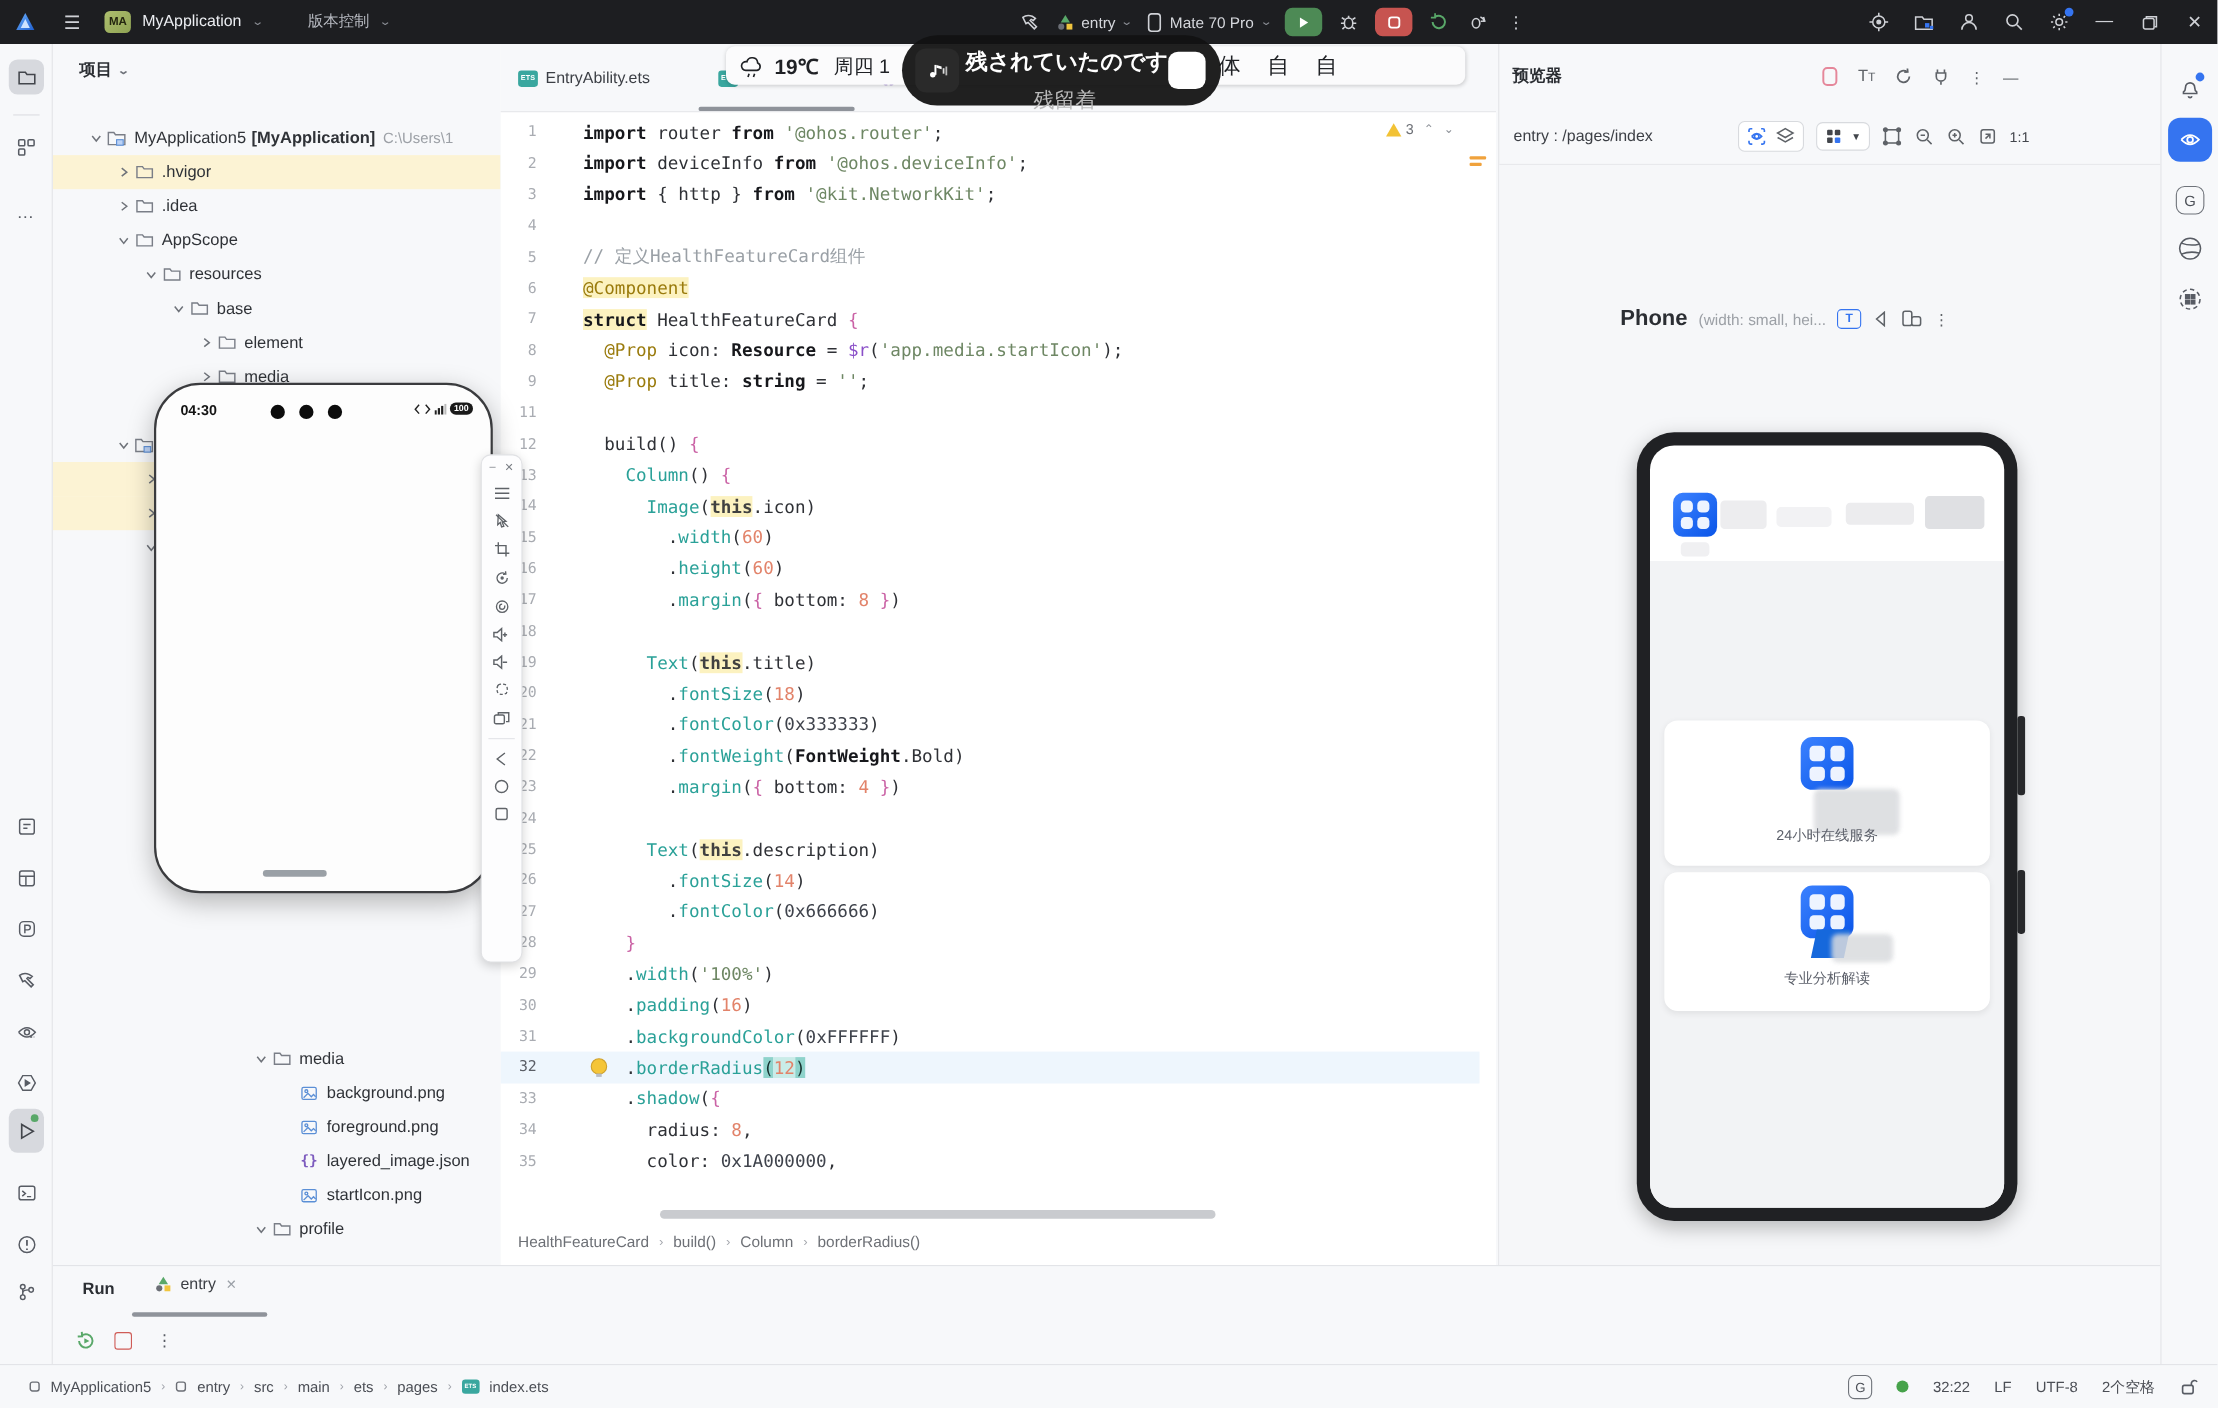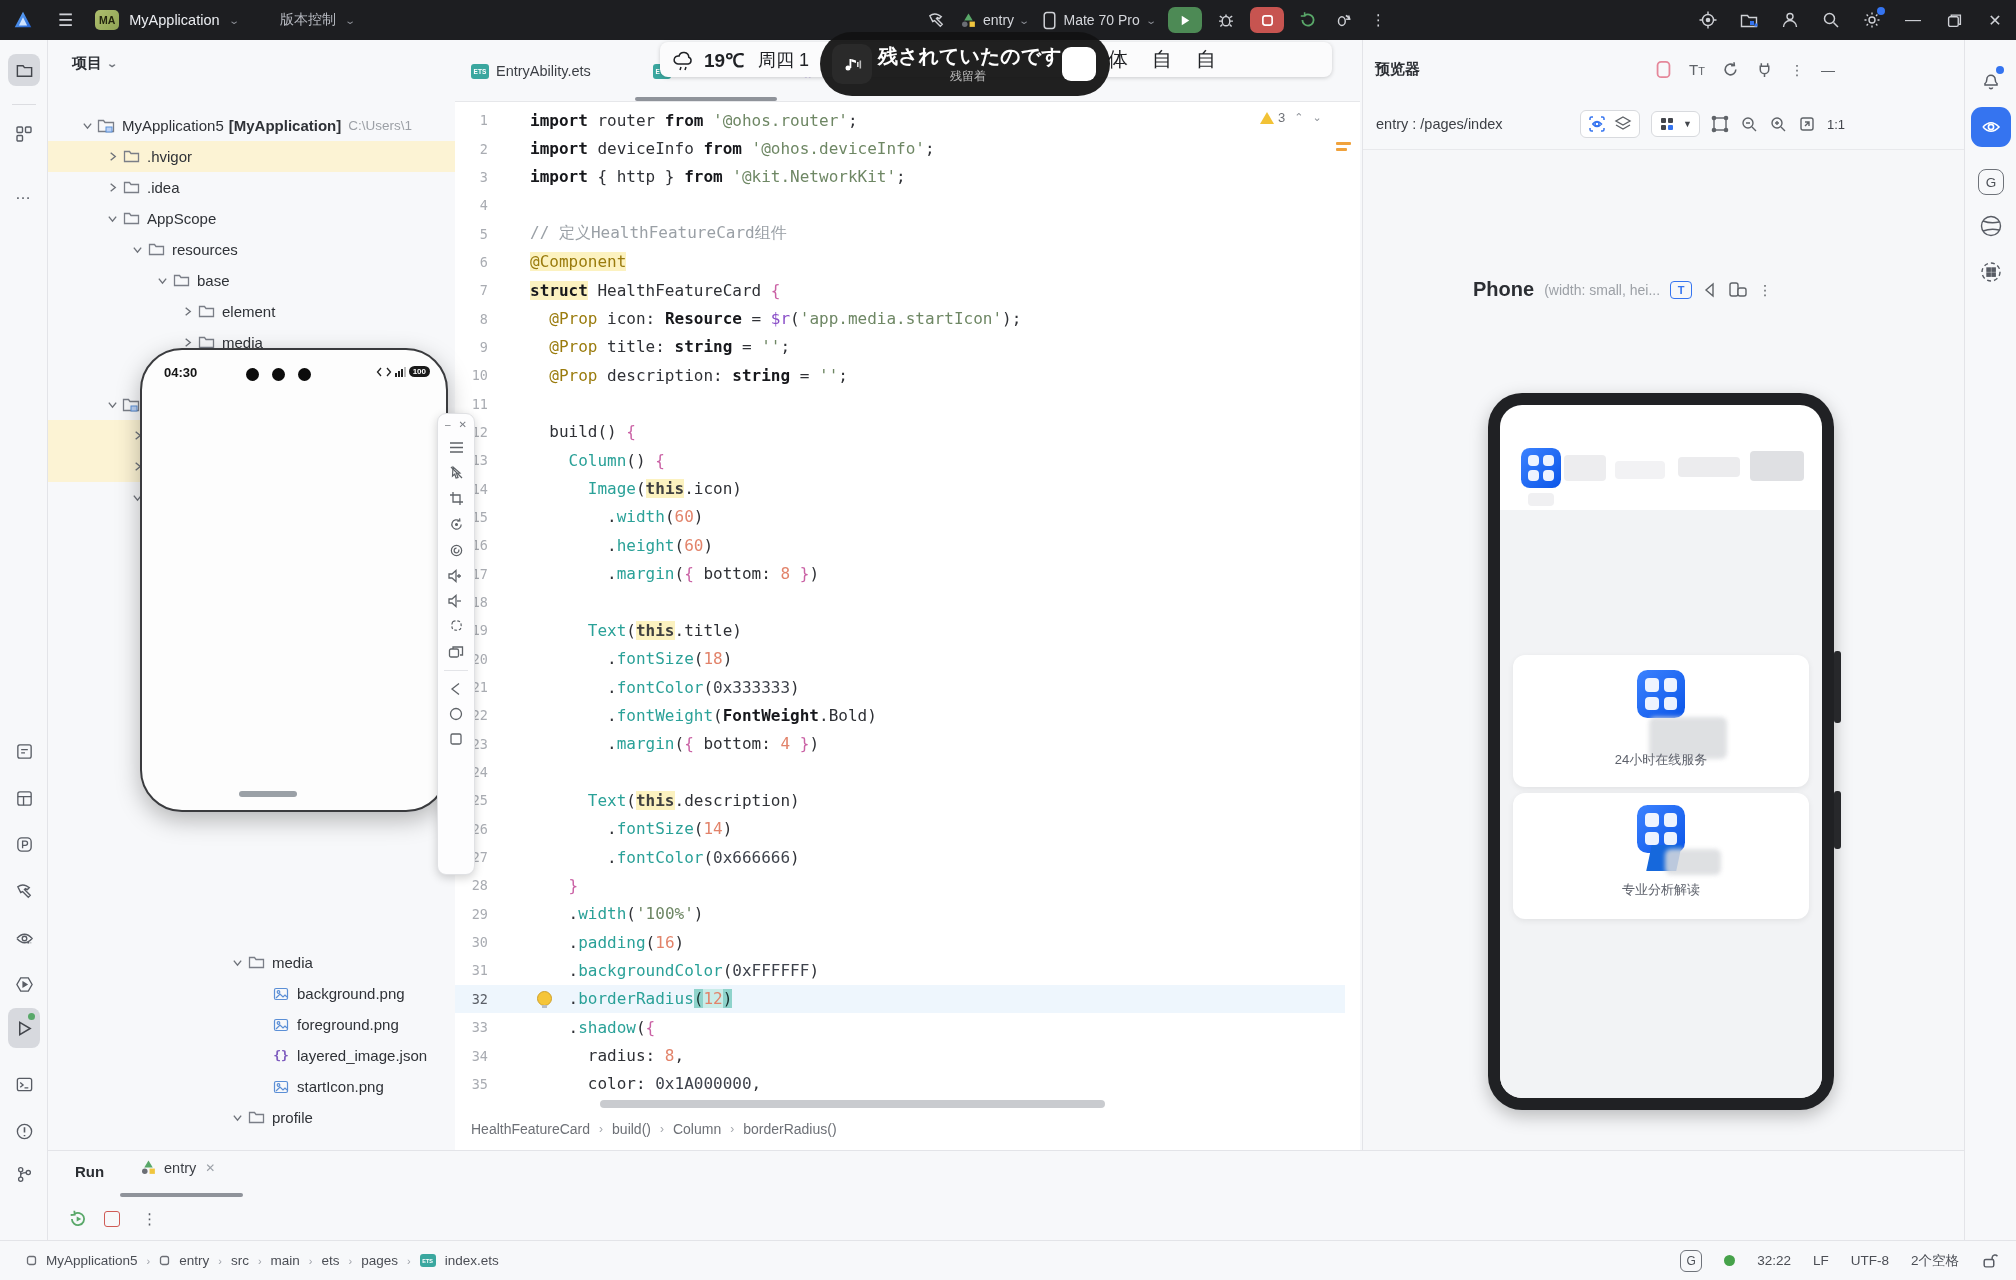--- a/index.html
+++ b/index.html
@@ -145,21 +145,21 @@
   .emutb .it{display:flex;justify-content:center;margin-top:11px;color:#5f6368}
   .emutb .div{height:1px;background:#e3e4e8;margin:11px 6px 0 6px}
 
   .wstrip{position:absolute;left:660px;top:42px;width:672px;height:35px;background:#fbfbfc;border-radius:8px;
     box-shadow:0 1px 4px rgba(0,0,0,.18);z-index:50;display:flex;align-items:center}
   .wtemp{font-size:19px;color:#1f2125;font-weight:bold;margin-left:8px}
   .wday{font-size:18px;color:#1f2125;margin-left:14px;white-space:nowrap}
   .wchars{position:absolute;left:448px;top:0;height:35px;display:flex;align-items:center;gap:24px;font-size:20px;color:#1f2125}
   .pill{position:absolute;left:820px;top:32px;width:290px;height:64px;background:rgba(18,18,18,.94);border-radius:32px;z-index:51}
   .pill-main{position:absolute;left:58px;top:11px;font-size:20px;font-weight:bold;color:#ffffff;white-space:nowrap}
-  .pill-sub{position:absolute;left:58px;top:36px;width:180px;text-align:center;font-size:12px;color:#b9b9b9}
+  .pill-sub{position:absolute;left:58px;top:46px;width:180px;text-align:center;font-size:19px;color:#b9b9b9}
   .pill-sq{position:absolute;right:14px;top:15px;width:34px;height:34px;background:#fff;border-radius:9px}
   .pill-ic{position:absolute;left:12px;top:12px;width:40px;height:40px;border-radius:10px;background:#2a2a2a;
     display:flex;align-items:center;justify-content:center;color:#fff;font-size:16px}
 </style>
 </head>
 <body>
 
 <div id="root">
 
   <div class="titlebar">
@@ -673,24 +673,20 @@
           <span class="ln">7</span>
           <span class="ct"><span class="kw hl-tok">struct</span><span class="pl"> HealthFeatureCard </span><span class="br">{</span></span>
         </div>
         <div class="cl">
           <span class="ln">8</span>
           <span class="ct"><span class="pl">  </span><span class="deco">@Prop</span><span class="pl"> icon: </span><span class="ty">Resource</span><span class="pl"> = </span><span class="dl">$r</span><span class="pl">(</span><span class="str">'app.media.startIcon'</span><span class="pl">);</span></span>
         </div>
         <div class="cl">
           <span class="ln">9</span>
           <span class="ct"><span class="pl">  </span><span class="deco">@Prop</span><span class="pl"> title: </span><span class="kw">string</span><span class="pl"> = </span><span class="str">''</span><span class="pl">;</span></span>
-        </div>
-        <div class="cl">
-          <span class="ln">10</span>
-          <span class="ct"><span class="pl">  </span><span class="deco">@Prop</span><span class="pl"> description: </span><span class="kw">string</span><span class="pl"> = </span><span class="str">''</span><span class="pl">;</span></span>
         </div>
         <div class="cl">
           <span class="ln">11</span>
           <span class="ct"></span>
         </div>
         <div class="cl">
           <span class="ln">12</span>
           <span class="ct"><span class="pl">  build() </span><span class="br">{</span></span>
         </div>
         <div class="cl">

